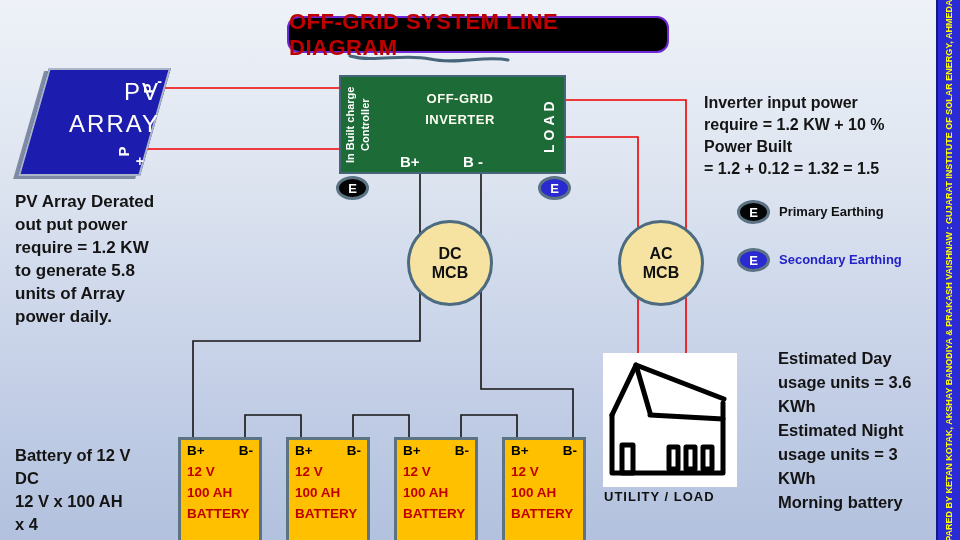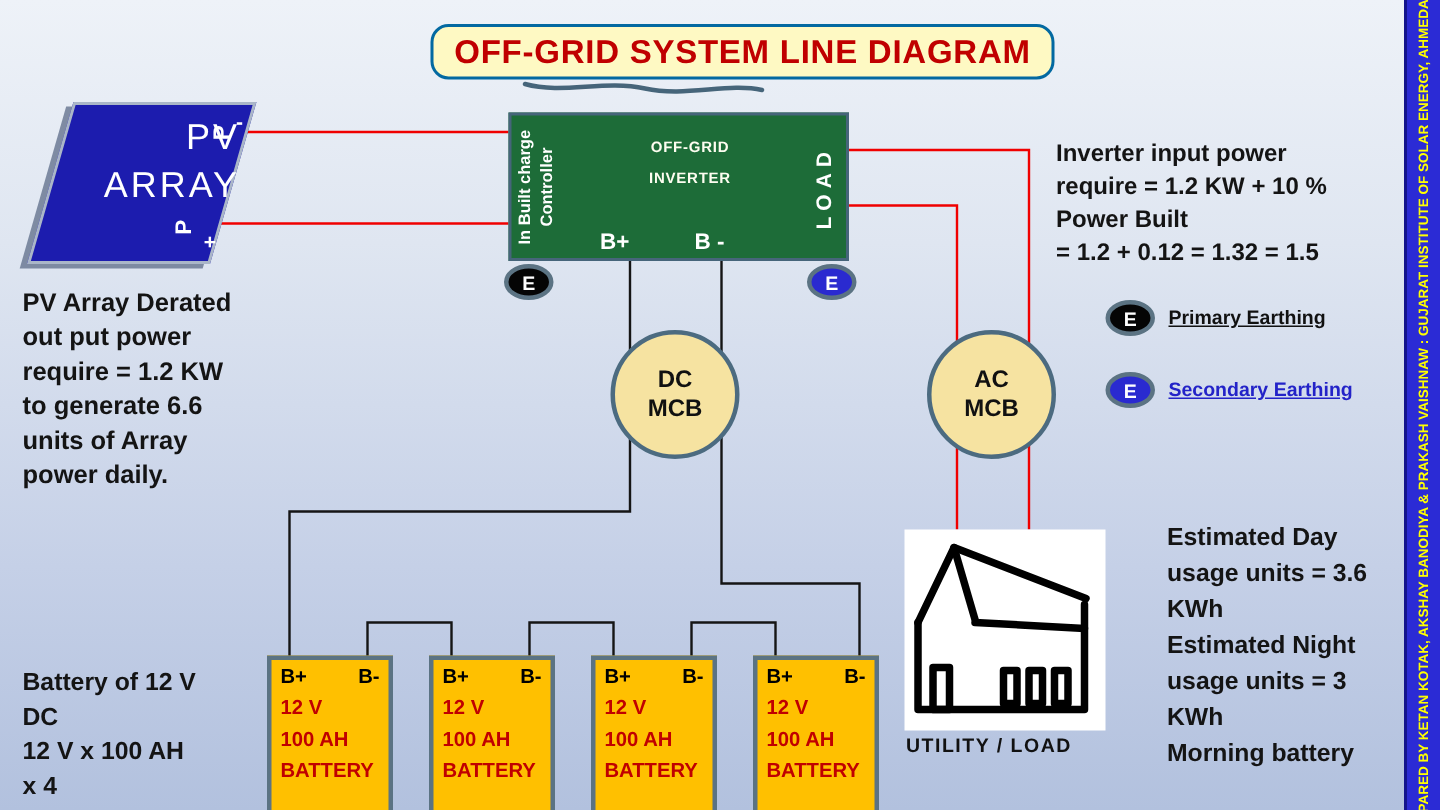--- a/index.html
+++ b/index.html
@@ -4,22 +4,22 @@
 <style>
   html,body{margin:0;padding:0;}
   body{
     width:960px;height:540px;overflow:hidden;position:relative;
     font-family:"Liberation Sans", sans-serif;
     background:linear-gradient(180deg,#eef2f8 0%,#dfe6f1 30%,#c5d0e7 70%,#b2c1de 100%);
   }
   .abs{position:absolute;}
   
   .title-box{
-    left:287px;top:16px;width:416px;height:37px;
-    background:#fef9c3;border:2px solid #0369a1;border-radius:12px;
+    left:287px;top:16px;width:382px;height:37px;
+    background:#000000;border:2px solid #6d28d9;border-radius:12px;
     display:flex;align-items:center;justify-content:center;
     color:#c00000;font-weight:bold;font-size:22px;letter-spacing:.5px;z-index:4;
     box-sizing:border-box;
   }
   
   .sidebar{
     left:936px;top:0;width:24px;height:540px;background:#2b2bd5;
     border-left:2px solid #14148c;box-sizing:border-box;z-index:5;
     display:flex;align-items:center;justify-content:center;
   }
@@ -44,36 +44,36 @@
   .inverter{
     left:339px;top:75px;width:227px;height:99px;background:#1d6c38;
     border:2px solid #46657a;box-sizing:border-box;z-index:2;
   }
   .cc-label{
     left:343px;top:78px;height:93px;width:34px;z-index:3;
     color:#fff;font-weight:bold;font-size:11px;text-align:center;line-height:15px;
   }
   .inv-title{
     left:375px;top:88px;width:170px;text-align:center;color:#fdfdf0;
-    font-weight:bold;font-size:10px;line-height:21px;letter-spacing:.5px;z-index:3;
+    font-weight:bold;font-size:13px;line-height:21px;letter-spacing:.5px;z-index:3;
   }
   .inv-term{position:absolute;top:153px;color:#fff;font-weight:bold;font-size:15px;z-index:3;}
   .load-label{
     left:541px;top:80px;height:90px;width:22px;z-index:3;
     color:#fff;font-weight:bold;font-size:14px;letter-spacing:4px;text-align:center;
   }
   
   .e-badge{
     width:33px;height:24px;border-radius:50%;border:3px solid #5b7383;
     display:flex;align-items:center;justify-content:center;
     color:#fff;font-weight:bold;font-size:13px;z-index:3;box-sizing:border-box;
   }
   .e-black{background:#050505;}
   .e-blue{background:#2a2ad0;}
-  .legend-label{position:absolute;font-weight:bold;font-size:13px;z-index:3;text-decoration:underline;}
+  .legend-label{position:absolute;font-weight:bold;font-size:13px;z-index:3;}
   
   .mcb{
     width:86px;height:86px;border-radius:50%;background:#f6e3a1;border:3px solid #4c6b80;
     display:flex;flex-direction:column;align-items:center;justify-content:center;
     color:#111;font-weight:bold;font-size:16px;line-height:19px;z-index:2;box-sizing:border-box;
   }
   
   .house-box{left:603px;top:353px;width:134px;height:134px;background:#fff;z-index:2;}
   .utility-label{left:604px;top:489px;width:150px;color:#111;font-weight:bold;font-size:13px;letter-spacing:1px;z-index:3;}
   
@@ -212,21 +212,21 @@
     </div>
   <div class="batt-line">12 V</div>
   <div class="batt-line">100 AH</div>
   <div class="batt-line">BATTERY</div>
 </div>
 
 <div class="abs note note-pv">
     <div>PV Array Derated</div>
     <div>out put power</div>
     <div>require = 1.2 KW</div>
-    <div>to generate 6.6</div>
+    <div>to generate 5.8</div>
     <div>units of Array</div>
     <div>power daily.</div>
   </div>
 <div class="abs note note-inv">
     <div>Inverter input power</div>
     <div>require = 1.2 KW + 10 %</div>
     <div>Power Built</div>
     <div>= 1.2 + 0.12 = 1.32 = 1.5</div>
   </div>
 <div class="abs note note-batt">

